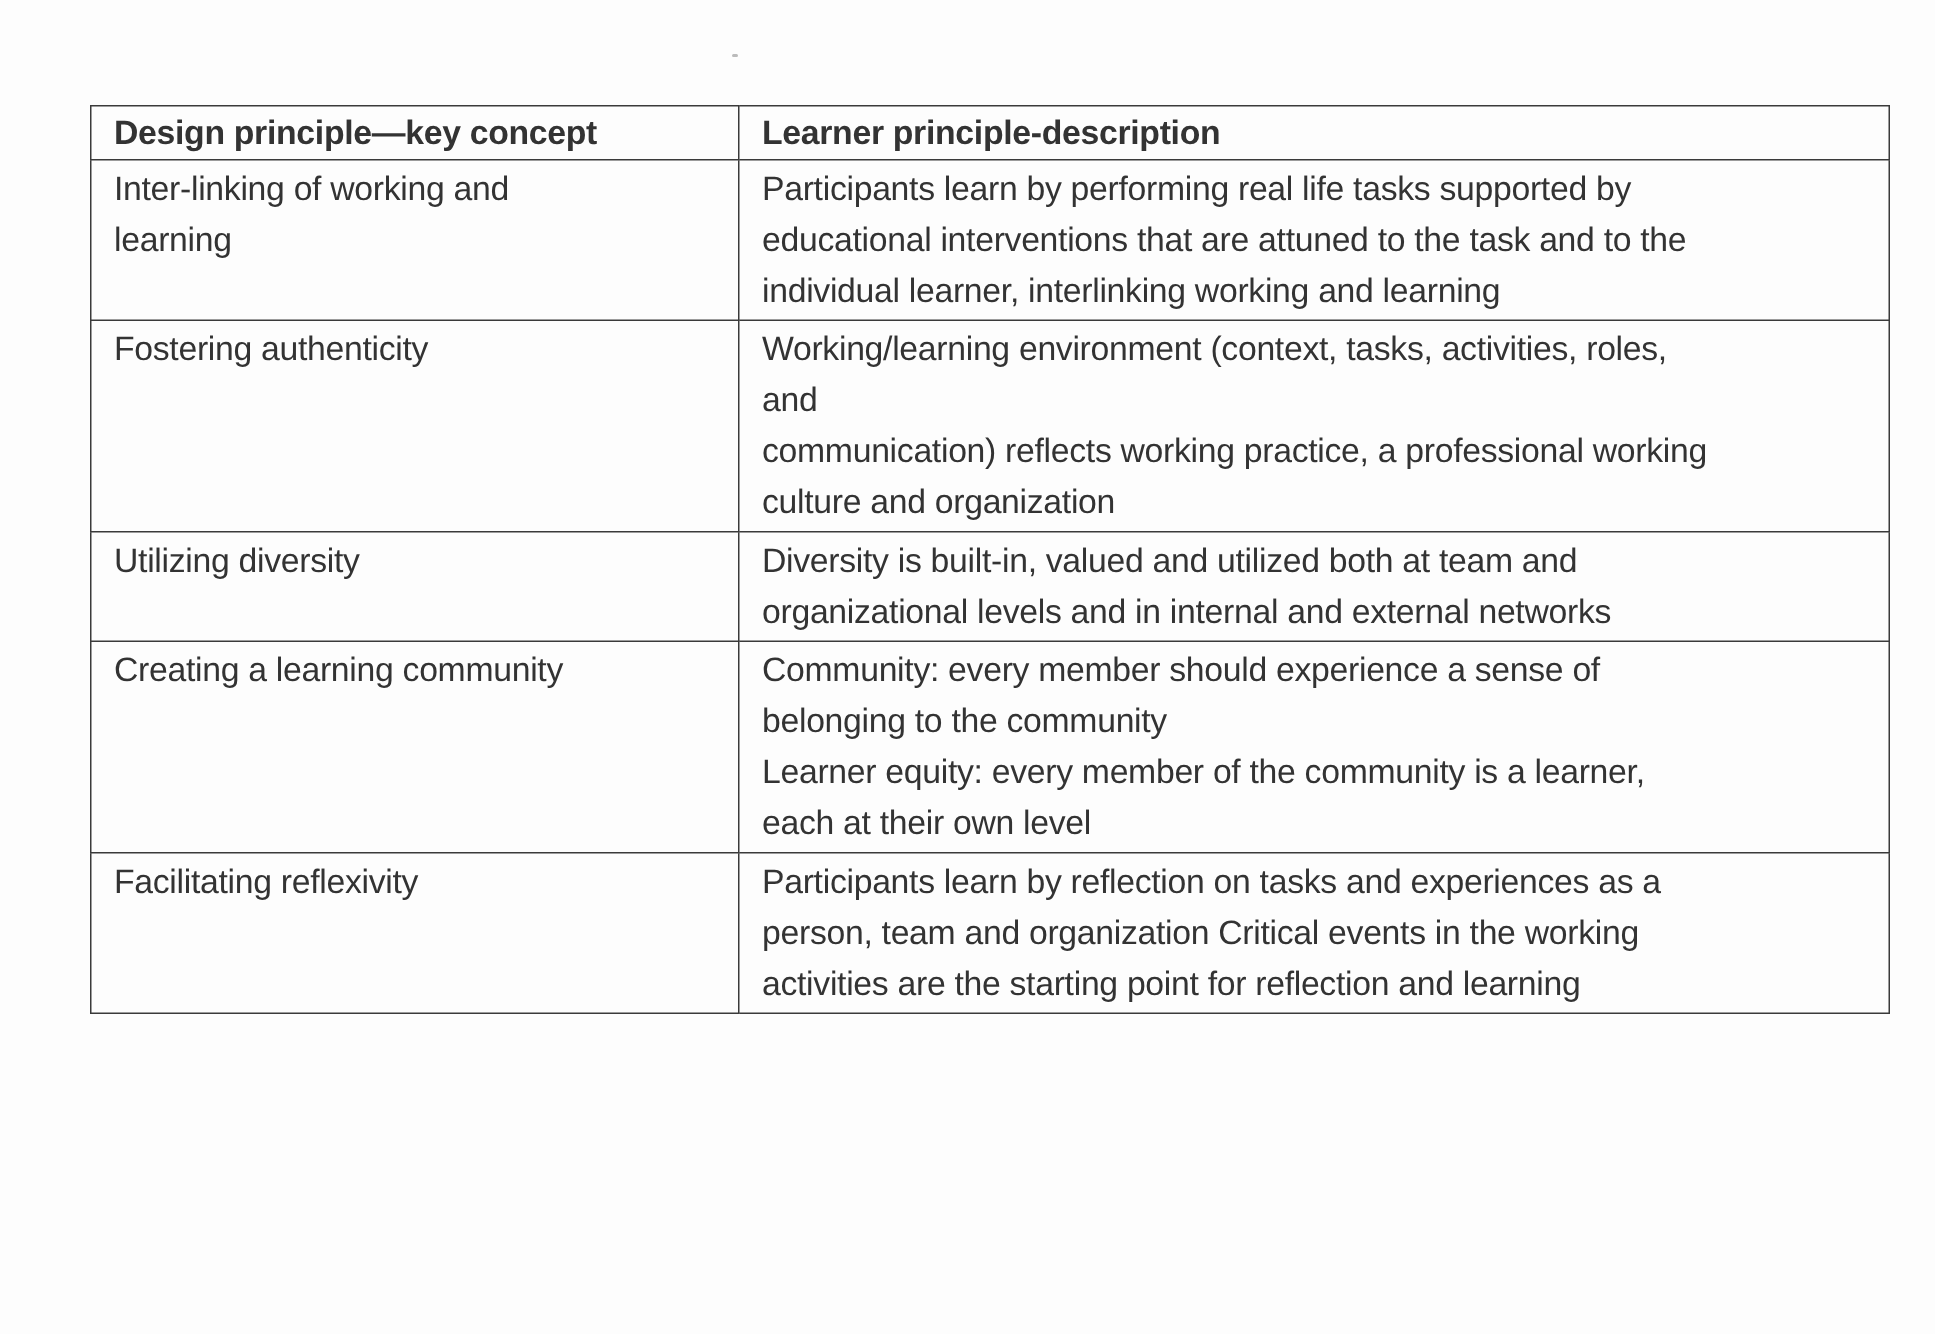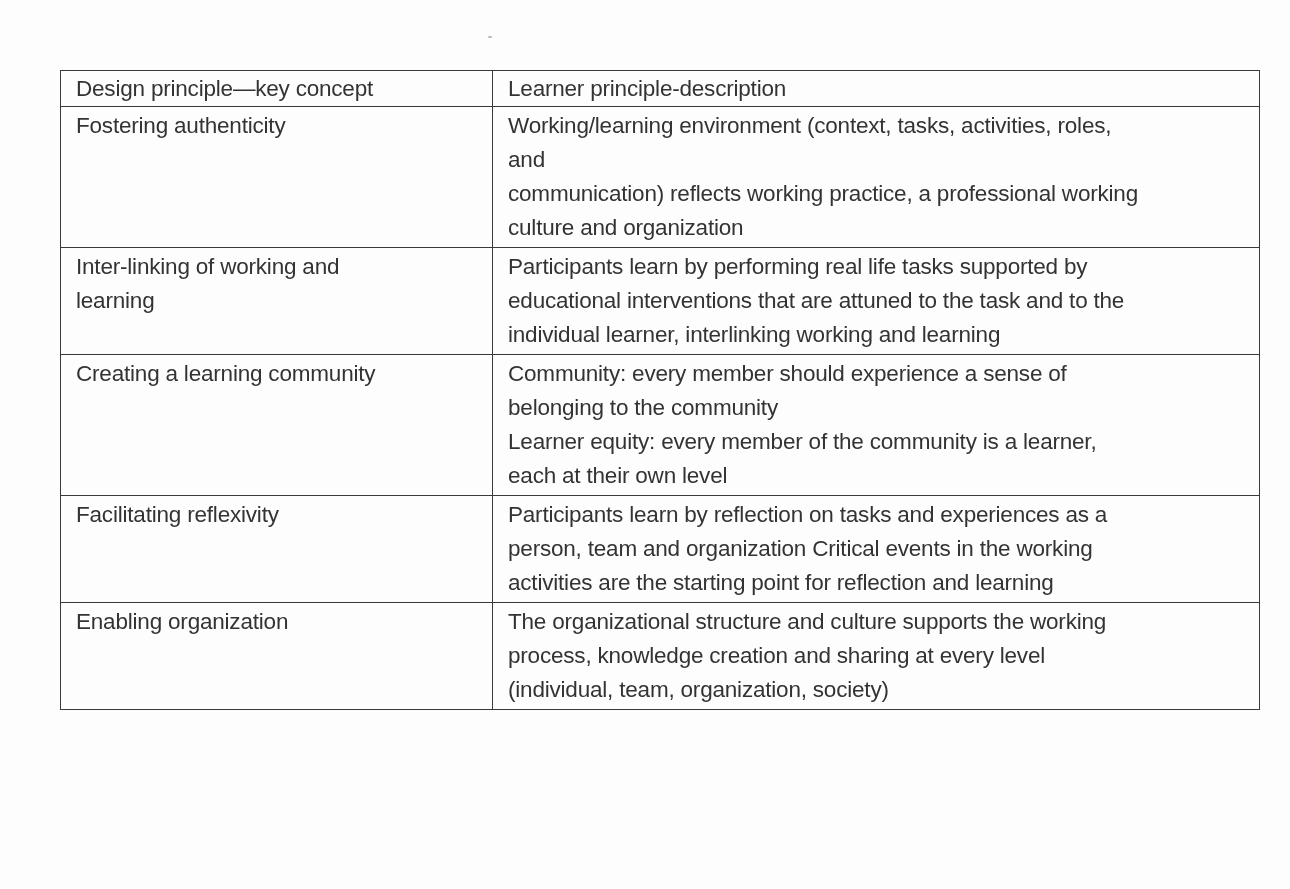--- a/index.html
+++ b/index.html
@@ -10,21 +10,21 @@
   .speck { position:absolute; left:488px; top:36px; width:4px; height:2px; background:#bbb; border-radius:1px; }
   table.principles {
     position:absolute; left:60px; top:70px; width:1199px;
     border-collapse:collapse; table-layout:fixed;
   }
   table.principles td, table.principles th {
     border:1.3px solid #3a3a3a; vertical-align:top; text-align:left;
     padding:2px 10px 2px 15px; font-size:22.5px; line-height:34px; font-weight:normal;
     letter-spacing:-0.2px; white-space:pre-line;
   }
-  table.principles th { font-weight:normal; line-height:34px; padding-top:1px; padding-bottom:0; }
+  table.principles th { font-weight:bold; line-height:34px; padding-top:1px; padding-bottom:0; }
   col.c1 { width:432px; }
   col.c2 { width:767px; }
 </style>
 </head>
 <body>
 
 <div class="speck"></div>
 
 <table class="principles">
   <colgroup>
@@ -32,46 +32,45 @@
       <col class="c2">
     </colgroup>
   <thead>
     <tr>
       <th>Design principle—key concept</th>
       <th>Learner principle-description</th>
     </tr>
   </thead>
   <tbody>
     <tr>
+      <td>Inter-linking of working and
+learning</td>
+      <td>Participants learn by performing real life tasks supported by
+educational interventions that are attuned to the task and to the
+individual learner, interlinking working and learning</td>
+    </tr>
+    <tr>
       <td>Fostering authenticity</td>
       <td>Working/learning environment (context, tasks, activities, roles,
 and
 communication) reflects working practice, a professional working
 culture and organization</td>
     </tr>
     <tr>
-      <td>Inter-linking of working and
-learning</td>
-      <td>Participants learn by performing real life tasks supported by
-educational interventions that are attuned to the task and to the
-individual learner, interlinking working and learning</td>
+      <td>Utilizing diversity</td>
+      <td>Diversity is built-in, valued and utilized both at team and
+organizational levels and in internal and external networks</td>
     </tr>
     <tr>
       <td>Creating a learning community</td>
       <td>Community: every member should experience a sense of
 belonging to the community
 Learner equity: every member of the community is a learner,
 each at their own level</td>
     </tr>
     <tr>
       <td>Facilitating reflexivity</td>
       <td>Participants learn by reflection on tasks and experiences as a
 person, team and organization Critical events in the working
 activities are the starting point for reflection and learning</td>
     </tr>
-    <tr>
-      <td>Enabling organization</td>
-      <td>The organizational structure and culture supports the working
-process, knowledge creation and sharing at every level
-(individual, team, organization, society)</td>
-    </tr>
   </tbody>
 </table>
 
 </body></html>

